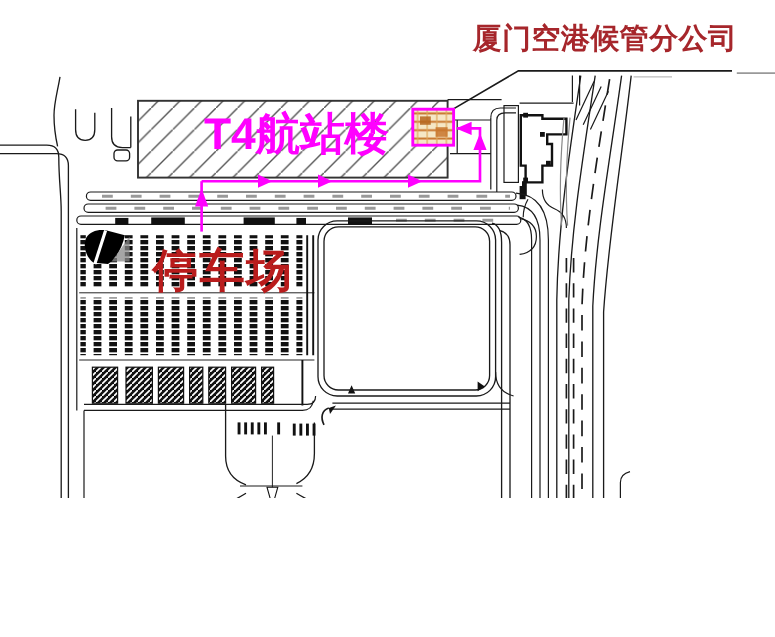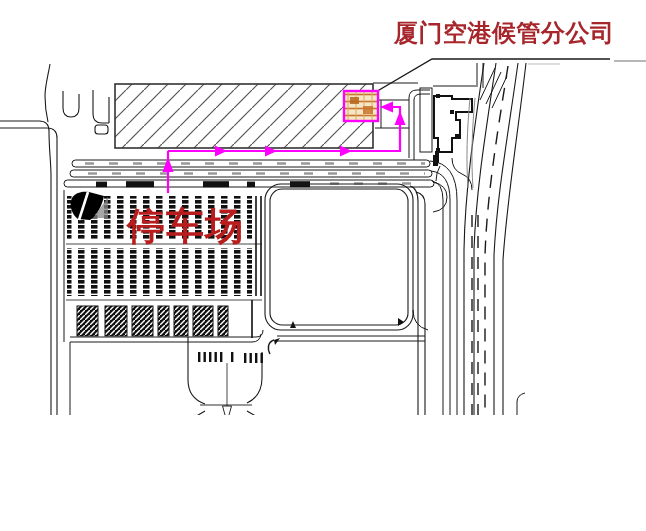--- a/index.html
+++ b/index.html
@@ -210,15 +210,16 @@
     <polygon points="168,157 162.5,172 173.5,172" stroke="none"></polygon>
     <polygon points="227,151 215,145.5 215,156.5" stroke="none"></polygon>
     <polygon points="277,151 265,145.5 265,156.5" stroke="none"></polygon>
     <polygon points="352,151 340,145.5 340,156.5" stroke="none"></polygon>
     <polygon points="400,111 394.5,125 405.5,125" stroke="none"></polygon>
     <polygon points="380,107 393,101.5 393,112.5" stroke="none"></polygon>
   </g>
 </svg>
 
 <div class="map-label label-company">厦门空港候管分公司</div>
+<div class="map-label label-terminal">T4航站楼</div>
 <div class="map-label label-parking">停车场</div>
 
 </div>
 
 </body></html>

